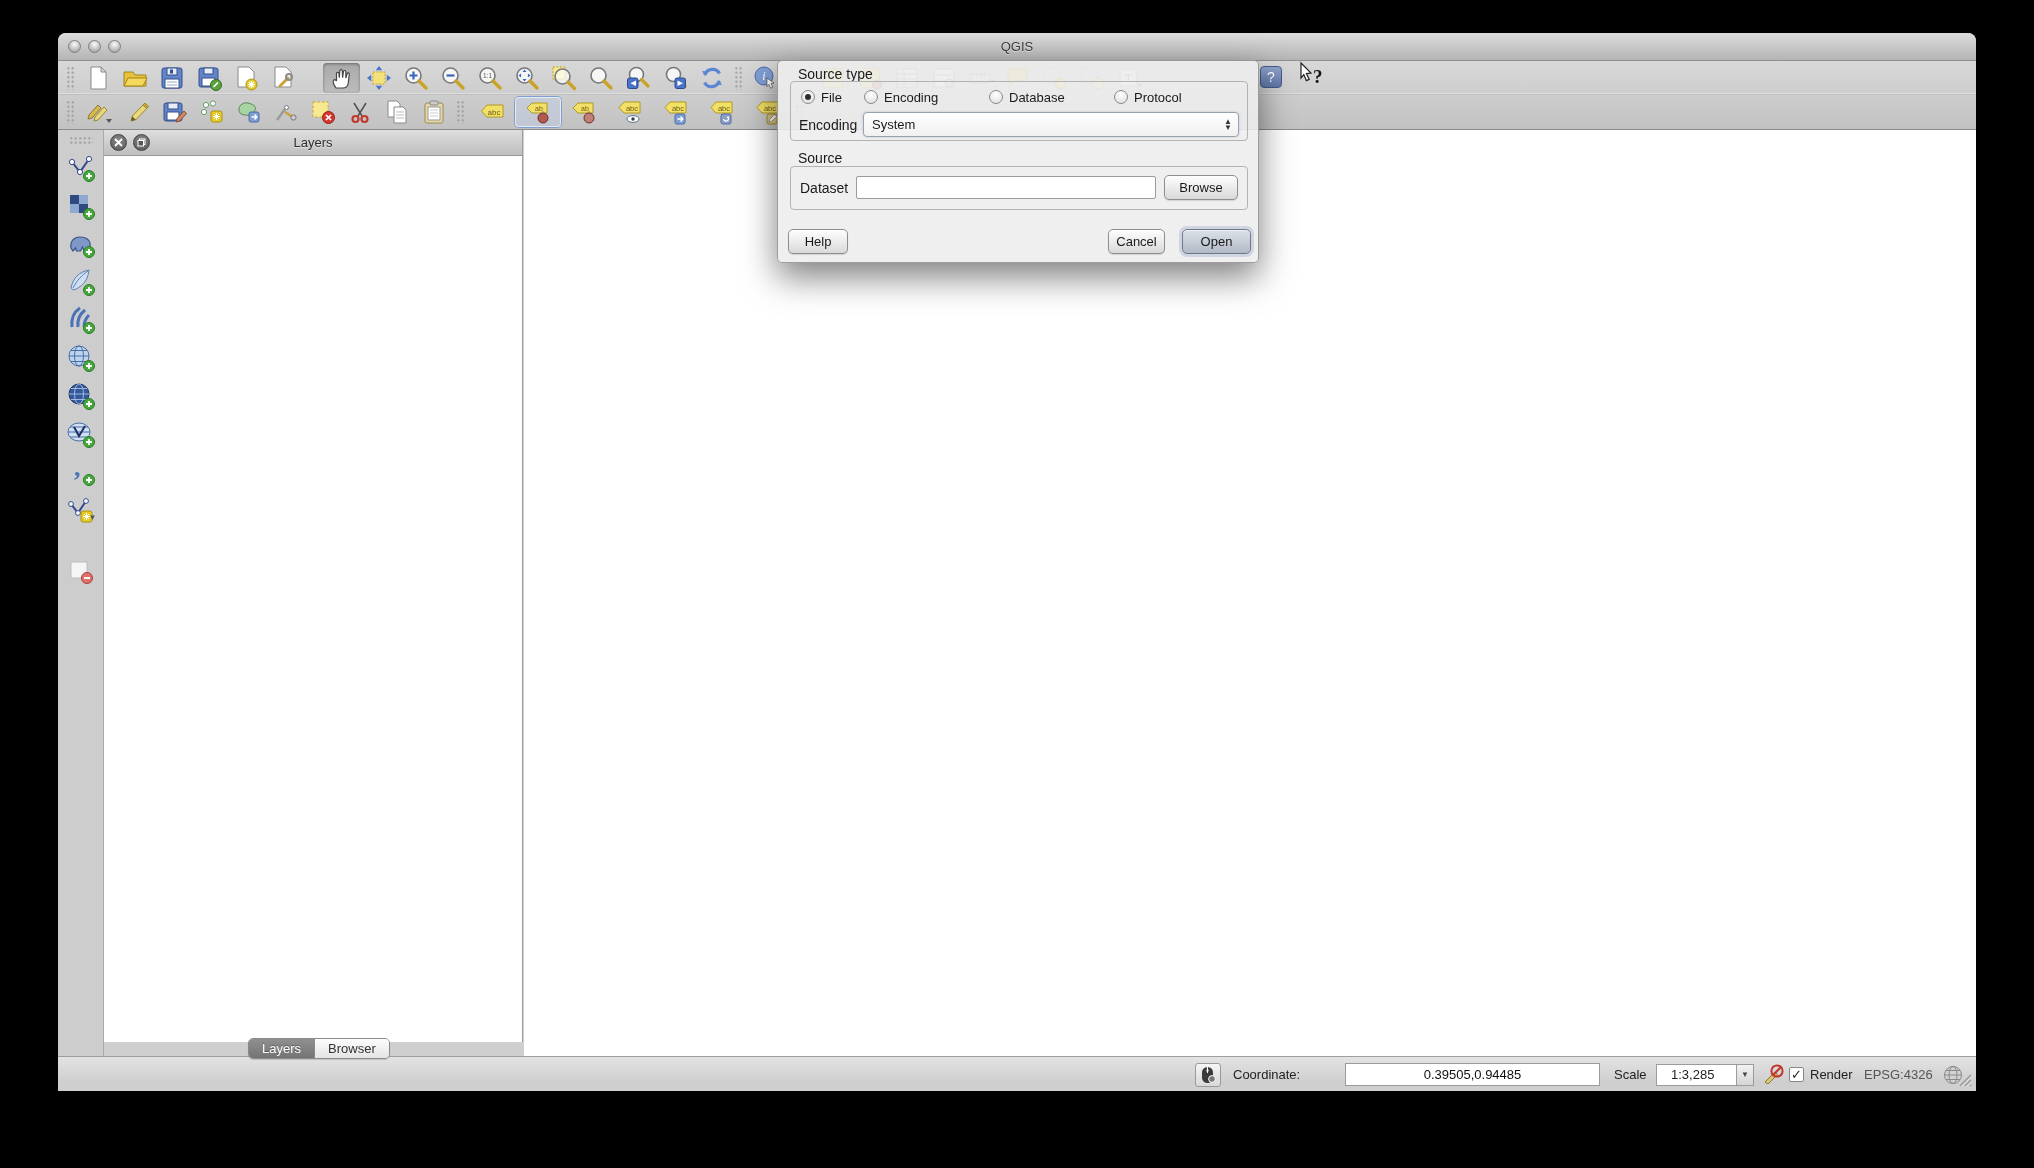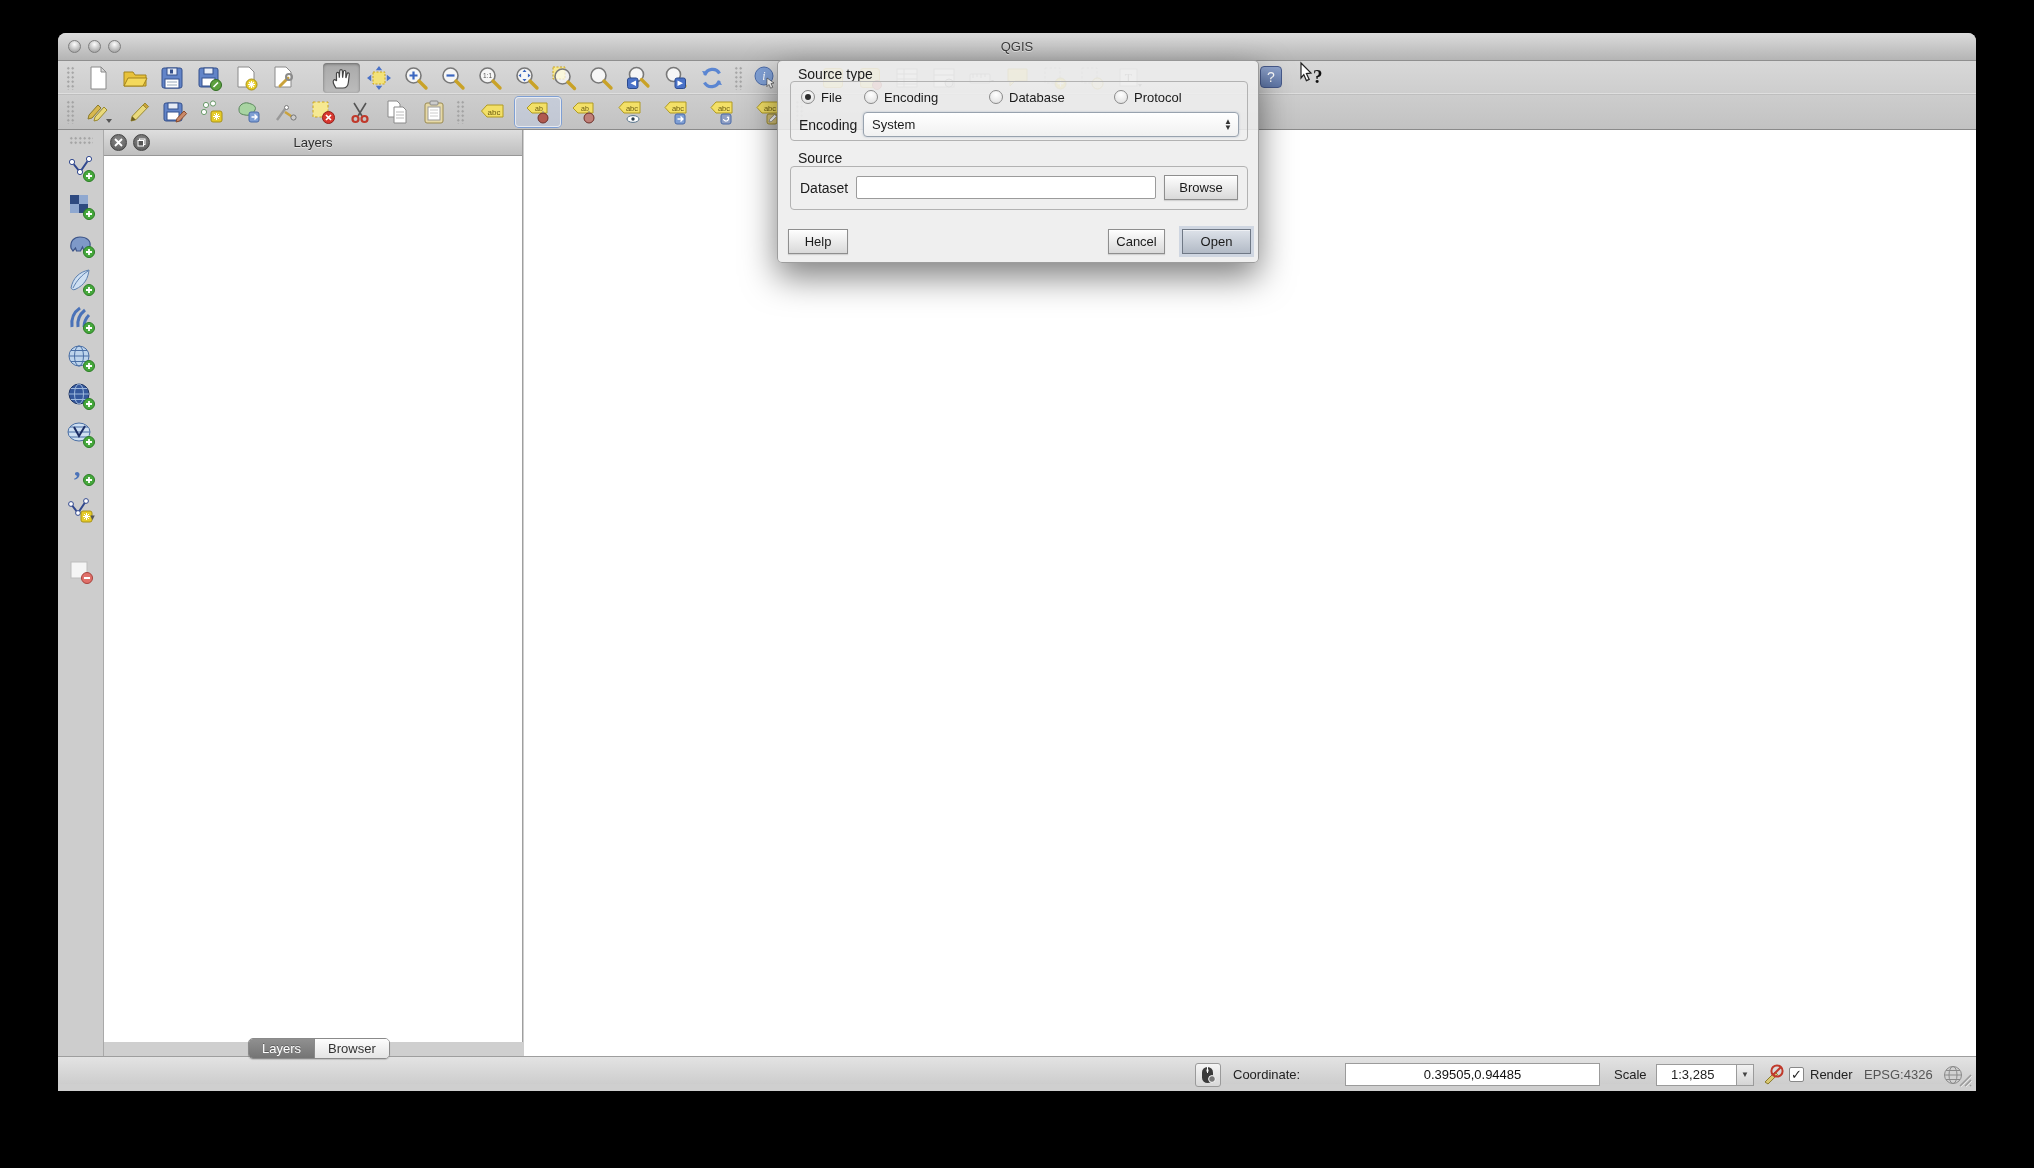--- a/index.html
+++ b/index.html
@@ -81,21 +81,21 @@
     background:radial-gradient(circle at 50% 30%,#fff,#dcdcdc);display:flex;align-items:center;justify-content:center;}
   .radio .dot{width:6px;height:6px;border-radius:50%;background:#2d2d2d;}
   .radio-label{margin:0 0 0 6px;}
   .combo{position:absolute;height:25px;border:1px solid #98a2ae;border-radius:4px;
     background:linear-gradient(#fff,#f1f1f1);display:flex;align-items:center;box-shadow:0 0 2px rgba(120,140,170,.5);}
   .combo .val{flex:1;padding-left:8px;}
   .combo .steppers{width:20px;display:flex;flex-direction:column;align-items:center;line-height:6px;
     font-size:8px;color:#333;}
   .tinput{height:23px;border:1px solid #9b9b9b;background:#fff;border-radius:2px;
     font-family:"Liberation Sans",sans-serif;font-size:13px;padding:0 4px;}
-  .btn{height:25px;border:1px solid #8e8e8e;border-radius:0;background:linear-gradient(#fefefe,#d9d9d9);
+  .btn{height:25px;border:1px solid #8e8e8e;border-radius:5px;background:linear-gradient(#fefefe,#d9d9d9);
     font-size:13px;color:#1a1a1a;display:flex;align-items:center;justify-content:center;
     box-shadow:0 1px 0 rgba(255,255,255,.6) inset,0 1px 1px rgba(0,0,0,.12);}
   .btn.default{background:linear-gradient(#dde2e9,#b2bac6);border-color:#6f7885;
     box-shadow:0 0 0 3px rgba(125,150,190,.28),0 1px 0 rgba(255,255,255,.5) inset;}
   
   .cursor{position:absolute;left:1238px;top:28px;z-index:100;}
   
   .g-sq{width:20px;height:20px;border-radius:3px;}
 </style>
 </head>

